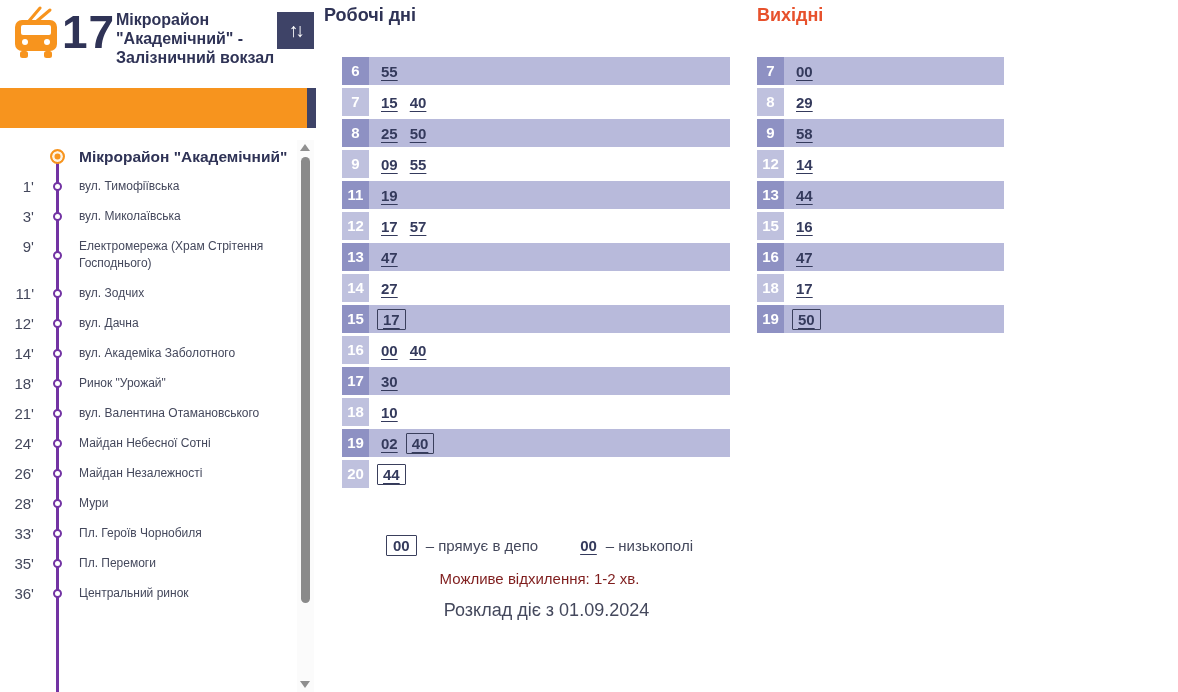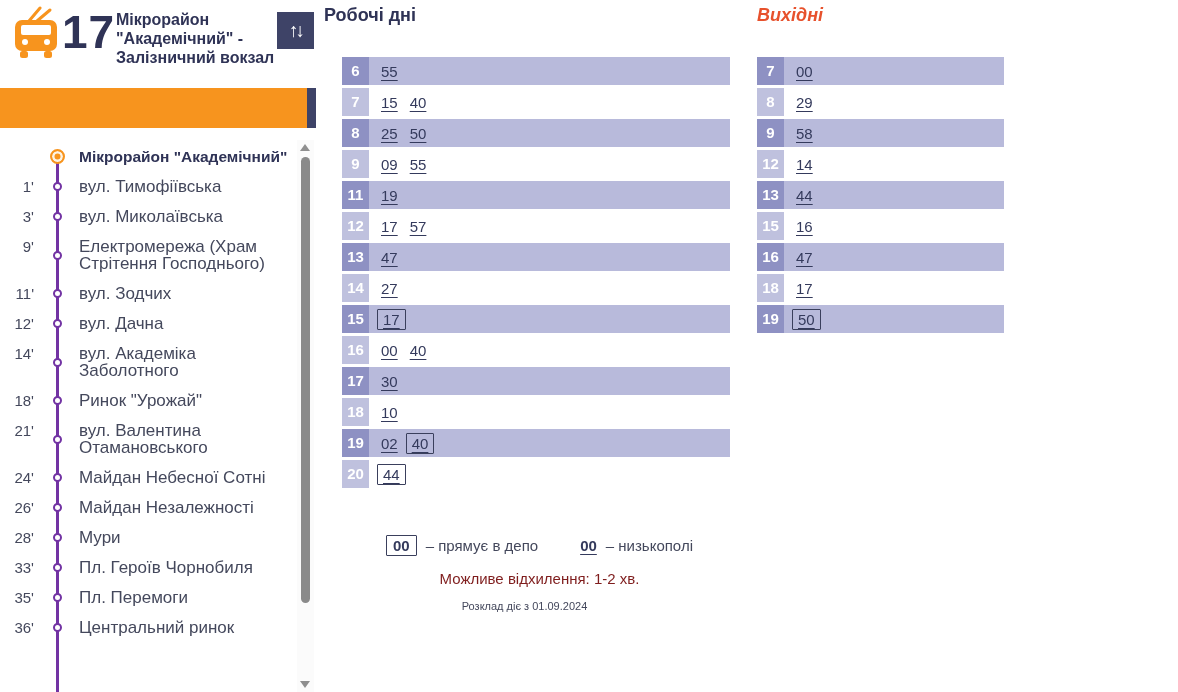--- a/index.html
+++ b/index.html
@@ -40,49 +40,49 @@
   .stop-marker-col { width:26px; display:flex; justify-content:center; align-items:center; }
   .stop-marker {
     width:9px; height:9px; border-radius:50%; background:#fff;
     border:2px solid #7233a3; position:relative; z-index:2;
   }
   .stop-row.current .stop-marker {
     width:15px; height:15px; background:#f7941e; border:2px solid #f7941e;
     box-shadow: inset 0 0 0 2.5px #fdf3e3;
   }
   .stop-name {
-    flex:1; font-size:17px; color:#44485c; line-height:17px;
+    flex:1; font-size:12px; color:#44485c; line-height:17px;
     padding-left:9px; max-width:214px; align-self:center;
   }
   .stop-row.current .stop-name { font-weight:bold; color:#2f3356; max-width:240px; font-size:15.5px; }
 
   
   .scrollbar { position:absolute; left:297px; top:140px; width:17px; height:552px; background:#fbfbfb; }
   .sb-up, .sb-down { position:absolute; left:3px; width:0; height:0; border-left:5.5px solid transparent; border-right:5.5px solid transparent; cursor:pointer; }
   .sb-up   { top:4px;    border-bottom:7px solid #8f8f8f; }
   .sb-down { bottom:4px; border-top:7px solid #8f8f8f; }
   .sb-thumb { position:absolute; left:4px; top:17px; width:9px; height:446px; border-radius:5px; background:#8a8a8a; cursor:pointer; }
 
   
   .tt-title { position:absolute; top:5px; font-size:18px; font-weight:bold; color:#2f3356; }
   .tt-title.workdays { left:324px; }
-  .tt-title.weekend  { left:757px; color:#e7512c;font-style:italic; }
+  .tt-title.weekend  { left:757px; color:#e7512c; }
   .tt-rows { position:absolute; top:57px; display:flex; flex-direction:column; row-gap:3px; }
   .tt-rows.workdays { left:342px; width:388px; }
   .tt-rows.weekend  { left:757px; width:391px; }
   .tt-row { display:flex; align-items:center; height:28px; }
   .tt-row.shaded { background:#b8badb; }
   .tt-hour {
     width:27px; height:28px; line-height:28px; text-align:center; flex:none;
     color:#fff; font-weight:bold; font-size:15px;
   }
   .tt-row.shaded .tt-hour { background:#8e91c3; }
   .tt-row.plain  .tt-hour { background:#bfc1de; }
   .tt-min {
-    margin-left:12px; font-size:15px; font-weight:normal; color:#343a5c;
+    margin-left:12px; font-size:15px; font-weight:bold; color:#343a5c;
     text-decoration:underline; text-underline-offset:3px; cursor:pointer;
   }
   .tt-min.depot {
     border:1.5px solid #3a3f5c; padding:1px 5px; margin-left:8px;
     border-radius:1px;
   }
 
   
   .legend-row {
     position:absolute; left:342px; top:535px; width:395px;
@@ -91,21 +91,21 @@
   }
   .legend-depot-sample {
     font-weight:bold; color:#343a5c; border:1.5px solid #3a3f5c;
     padding:1px 6px; border-radius:1px; margin-right:9px; font-size:15px;
   }
   .legend-lowfloor-sample {
     font-weight:bold; color:#343a5c; text-decoration:underline;
     text-underline-offset:3px; margin:0 9px 0 42px; font-size:15px;
   }
   .legend-deviation { position:absolute; left:342px; top:570px; width:395px; text-align:center; font-size:15px; color:#7f1d1d; }
-  .legend-valid     { position:absolute; left:327px; top:600px; width:395px; text-align:center; font-size:11px; color:#44485c; }
+  .legend-valid     { position:absolute; left:349px; top:600px; width:395px; text-align:center; font-size:18px; color:#44485c; }
 </style>
 </head>
 <body>
 
 <div class="app">
 
   <svg class="bus-icon" viewBox="0 0 48 54">
     <g stroke="#f7941e" stroke-width="3" stroke-linecap="round" fill="none">
       <line x1="17" y1="15" x2="28" y2="2"></line>
       <line x1="25" y1="15" x2="38" y2="4"></line>

